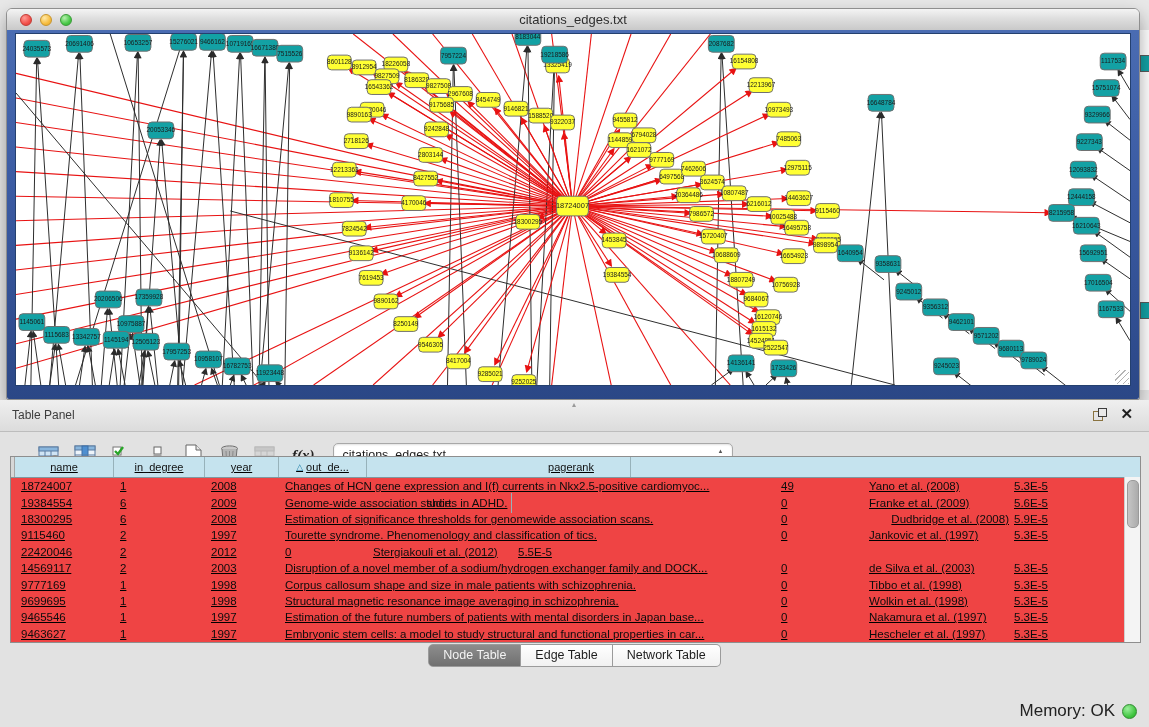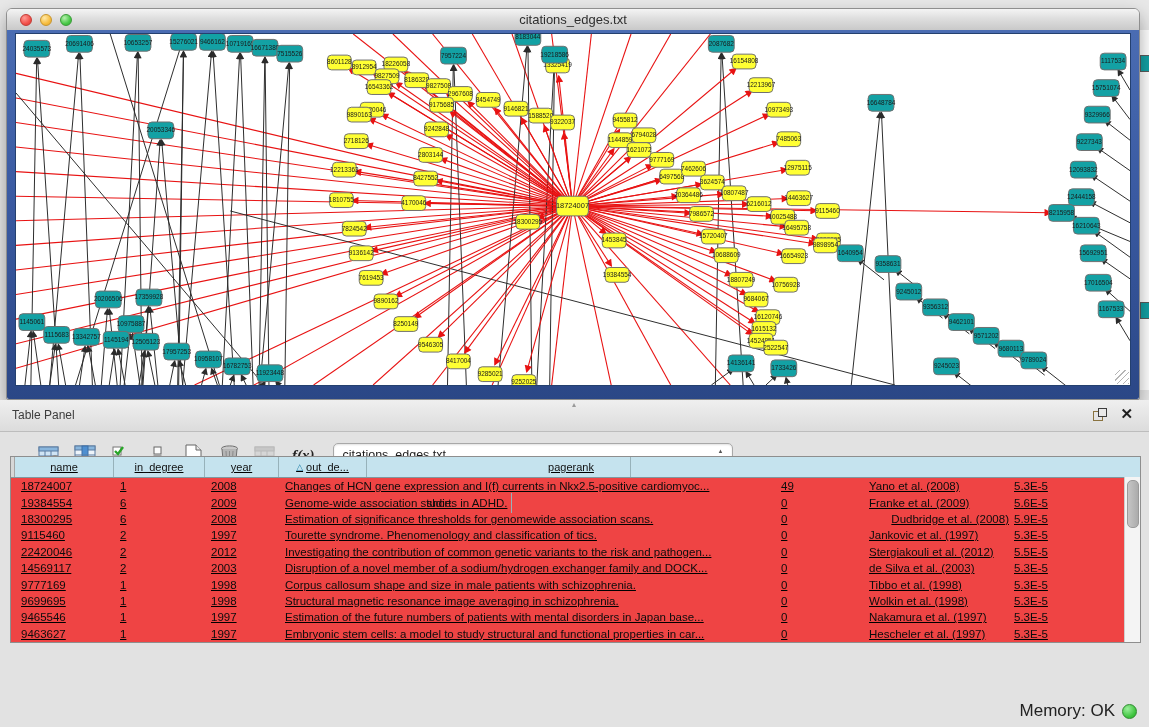--- a/index.html
+++ b/index.html
@@ -670,21 +670,20 @@
           <span class="gc" style="width: 496px;">Tourette syndrome. Phenomenology and classification of tics.</span>
           <span class="gc" style="width: 88px;">0</span>
           <span class="gc" style="width: 145px;">Jankovic et al. (1997)</span>
           <span class="gc" style="width: 119px;">5.3E-5</span>
         </div>
         <div class="grow">
           <span class="gc" style="width: 4px;"></span>
           <span class="gc" style="width: 99px;">22420046</span>
           <span class="gc" style="width: 91px;">2</span>
           <span class="gc" style="width: 74px;">2012</span>
-          <span class="gc" style="width: 496px;">Investigating the contribution of common genetic variants to the risk and pathogen...</span>
           <span class="gc" style="width: 88px;">0</span>
           <span class="gc" style="width: 145px;">Stergiakouli et al. (2012)</span>
           <span class="gc" style="width: 119px;">5.5E-5</span>
         </div>
         <div class="grow">
           <span class="gc" style="width: 4px;"></span>
           <span class="gc" style="width: 99px;">14569117</span>
           <span class="gc" style="width: 91px;">2</span>
           <span class="gc" style="width: 74px;">2003</span>
           <span class="gc" style="width: 496px;">Disruption of a novel member of a sodium/hydrogen exchanger family and DOCK...</span>
@@ -731,18 +730,23 @@
           <span class="gc" style="width: 88px;">0</span>
           <span class="gc" style="width: 145px;">Hescheler et al. (1997)</span>
           <span class="gc" style="width: 119px;">5.3E-5</span>
         </div>
       </div>
     <div class="vscroll">
       <div class="vthumb"></div>
     </div>
   </div>
 
+  <div class="tabs" id="tabs">
+      <span class="tab active">Node Table</span>
+      <span class="tab">Edge Table</span>
+      <span class="tab">Network Table</span>
+    </div>
 
   <div class="status">
     <span class="mlabel">Memory: OK</span>
     <span class="mdot"></span>
   </div>
 </div>
 
 </body></html>

